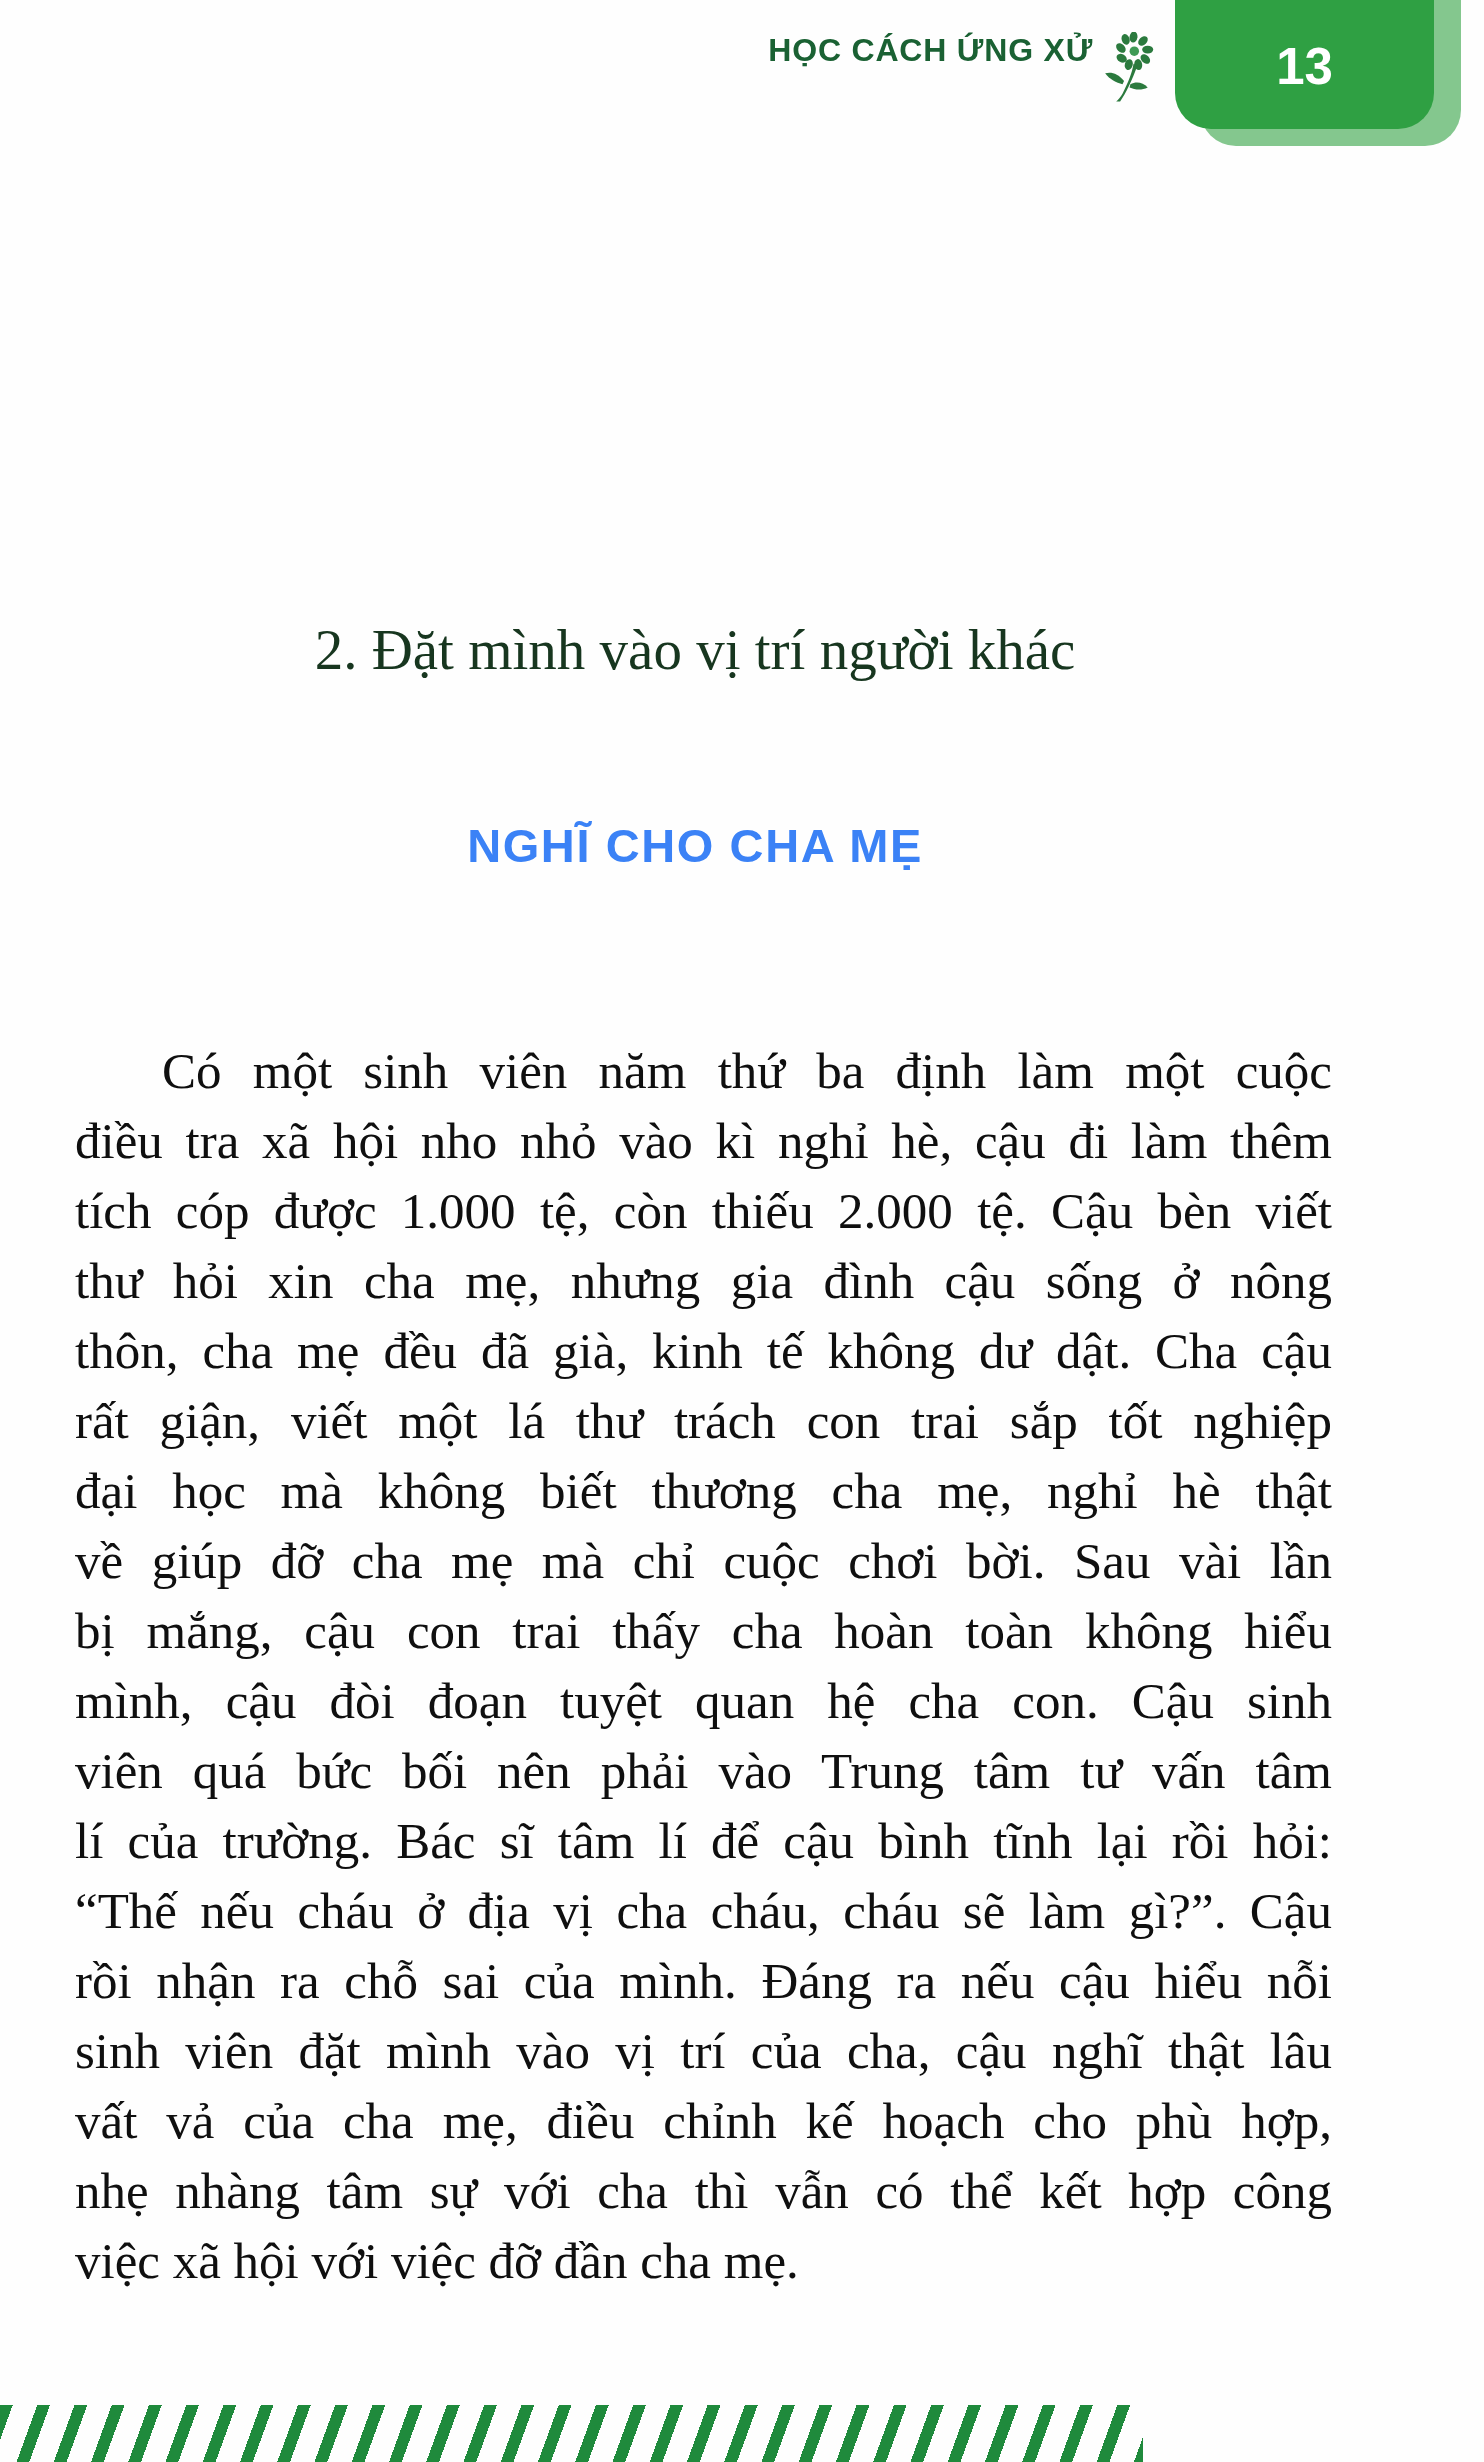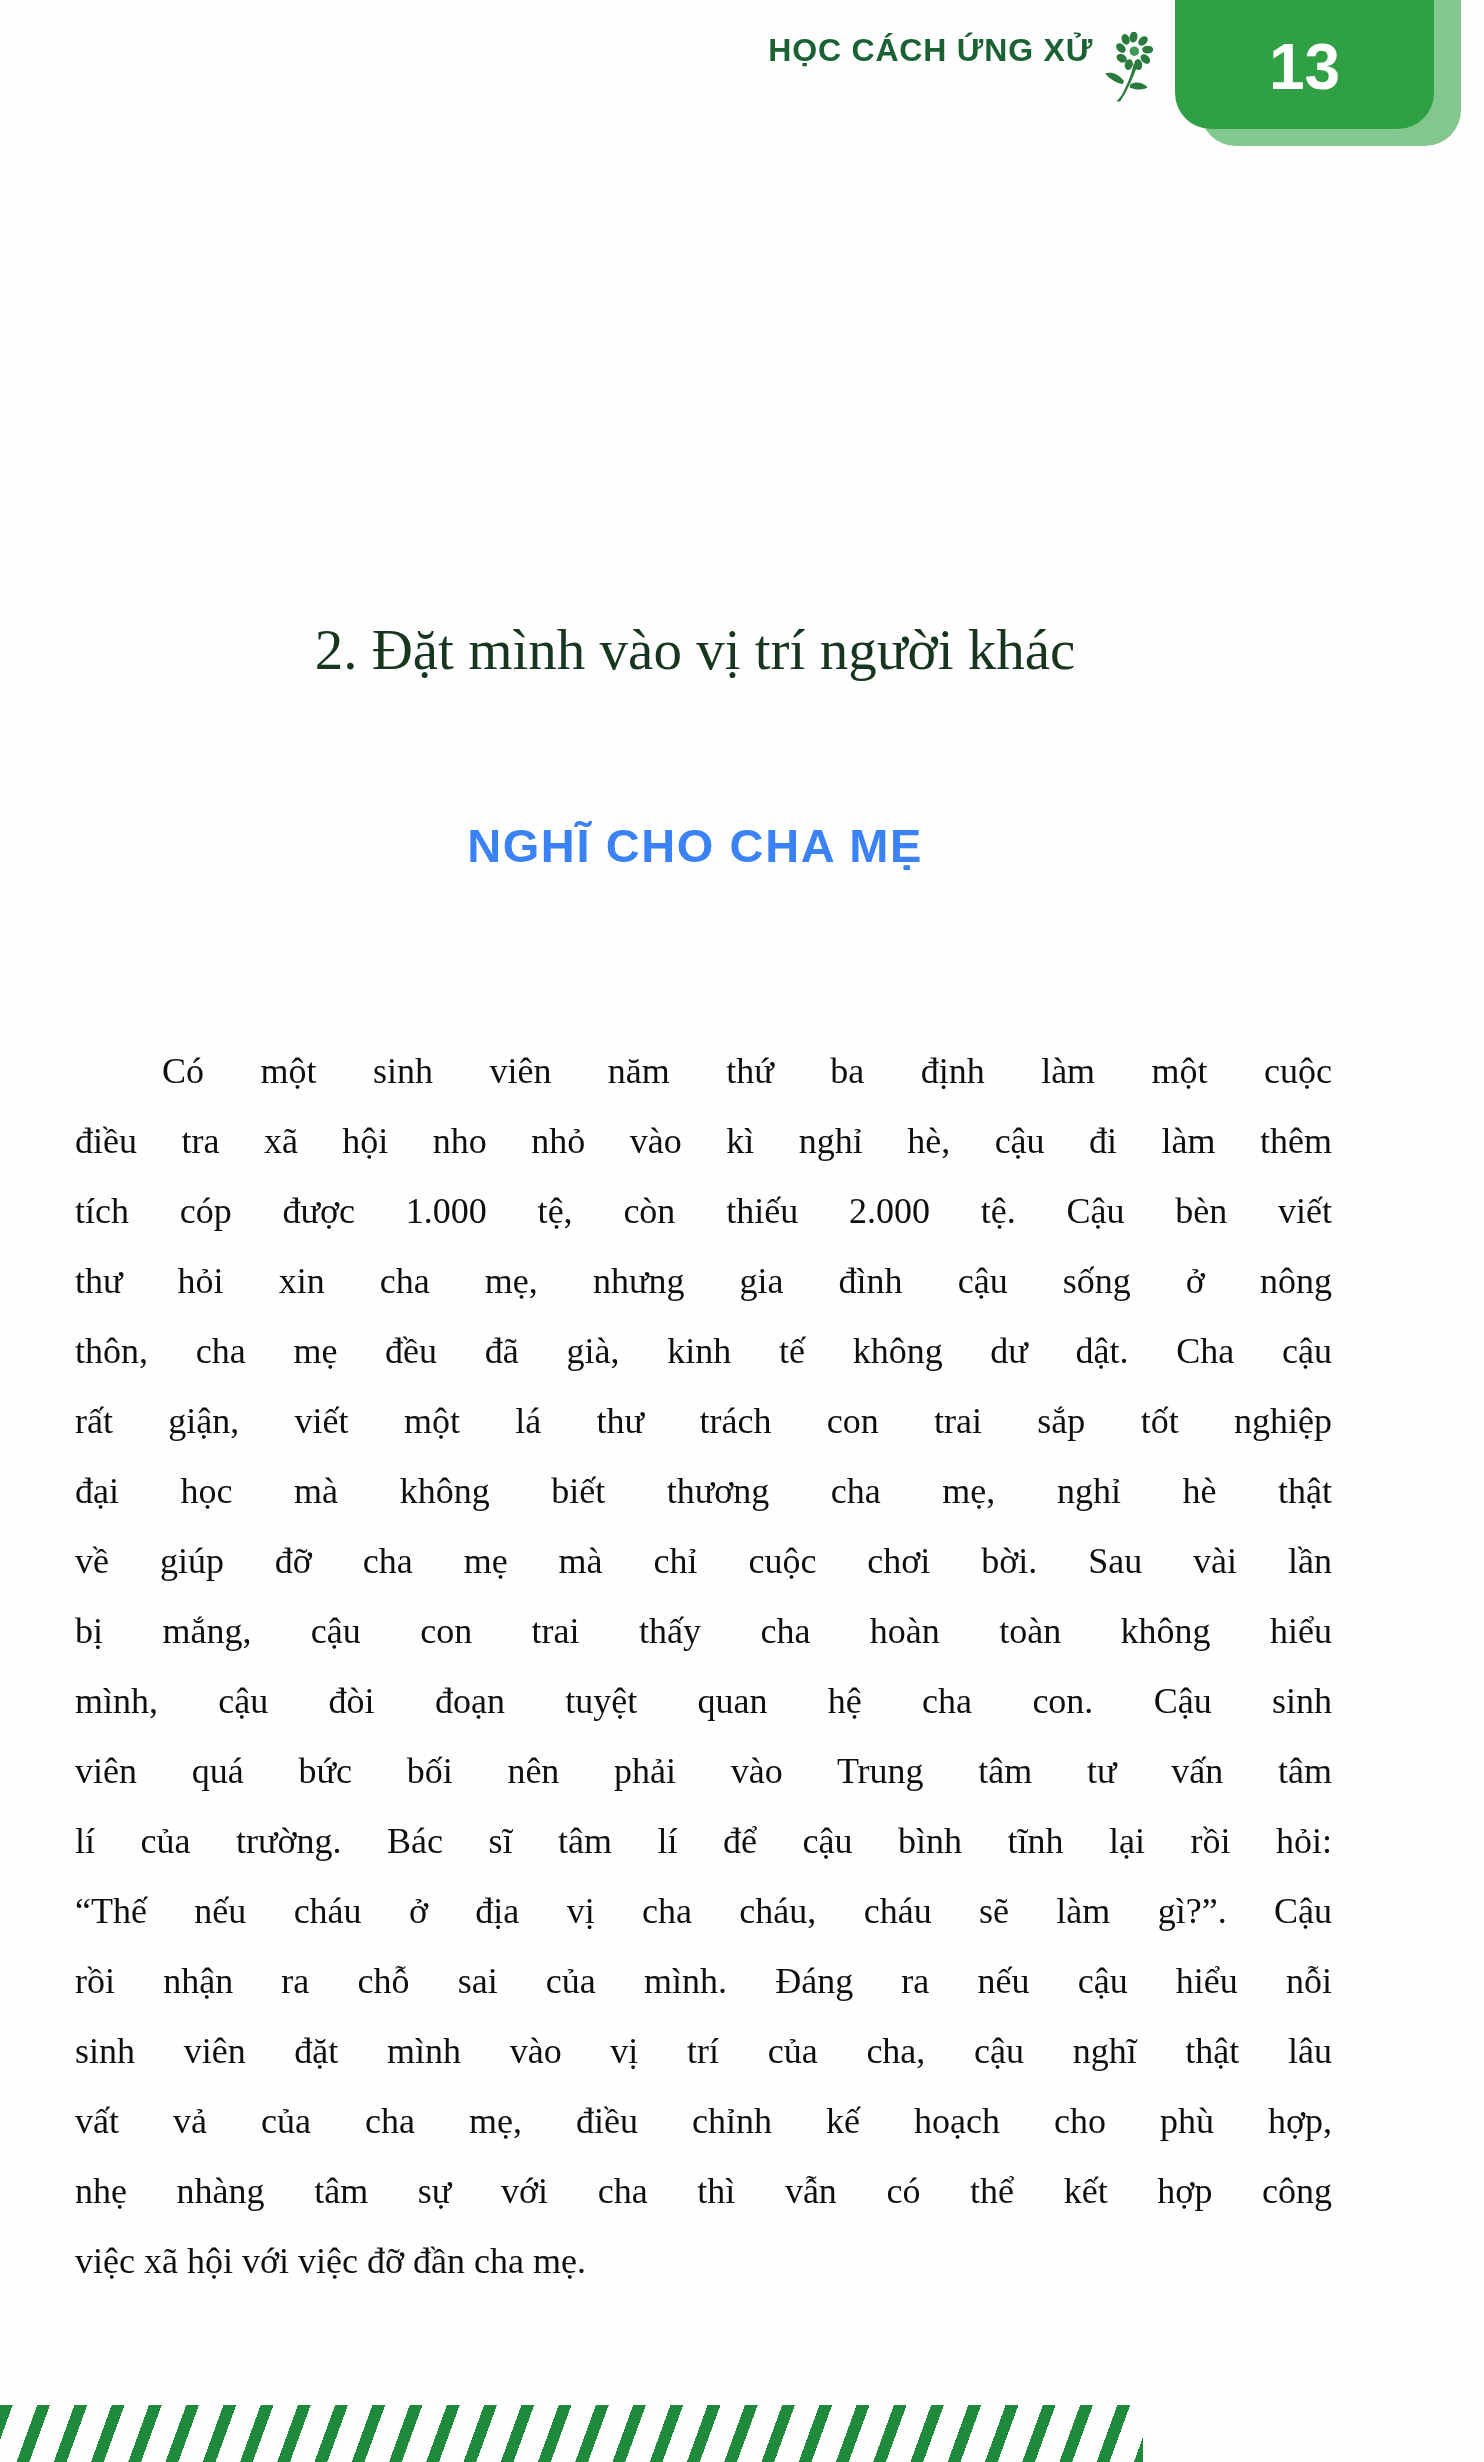--- a/index.html
+++ b/index.html
@@ -48,21 +48,21 @@
     background:#2fa043;
     border-radius:0 0 36px 36px;
     display:flex;
     align-items:center;
     justify-content:center;
   }
   .page-num{
     color:#ffffff;
     font-family:"Liberation Sans","DejaVu Sans",sans-serif;
     font-weight:700;
-    font-size:64px;
+    font-size:51px;
     padding-top:4.7px;
   }
 
   
   .chapter-title{
     position:absolute;
     left:79px; top:617px;
     width:1232px;
     text-align:center;
     font-family:"Liberation Serif","DejaVu Serif",serif;
@@ -82,21 +82,21 @@
     letter-spacing:1.6px;
     color:#3b82f6;
     white-space:nowrap;
   }
 
   
   .body-text{
     position:absolute;
     left:75px; top:1036px;
     width:1257px;
-    font-size:36px;
+    font-size:51px;
     line-height:70px;
     color:#0f0f0f;
   }
   .line{
     height:70px;
     overflow:hidden;
     text-align:justify;
     text-align-last:justify;
   }
   .line.indent{padding-left:87px;}

